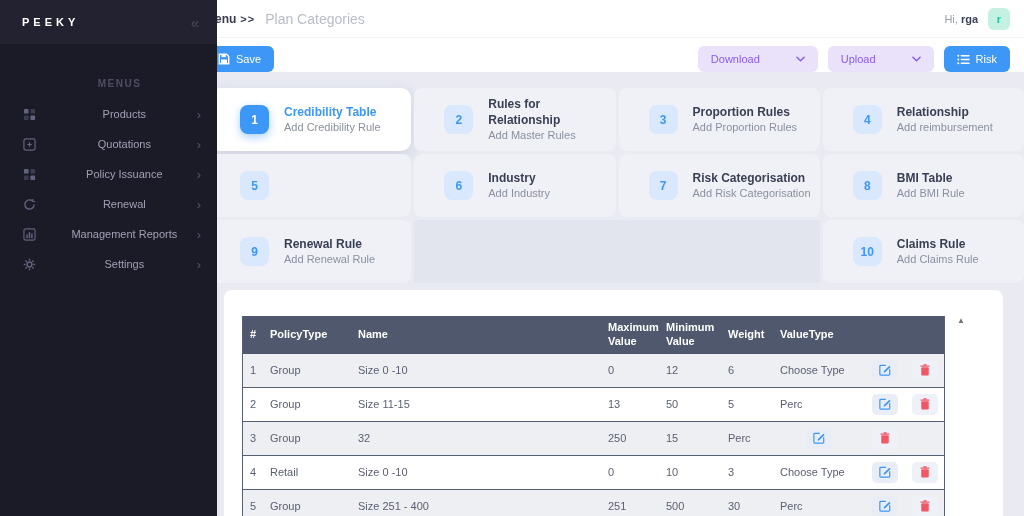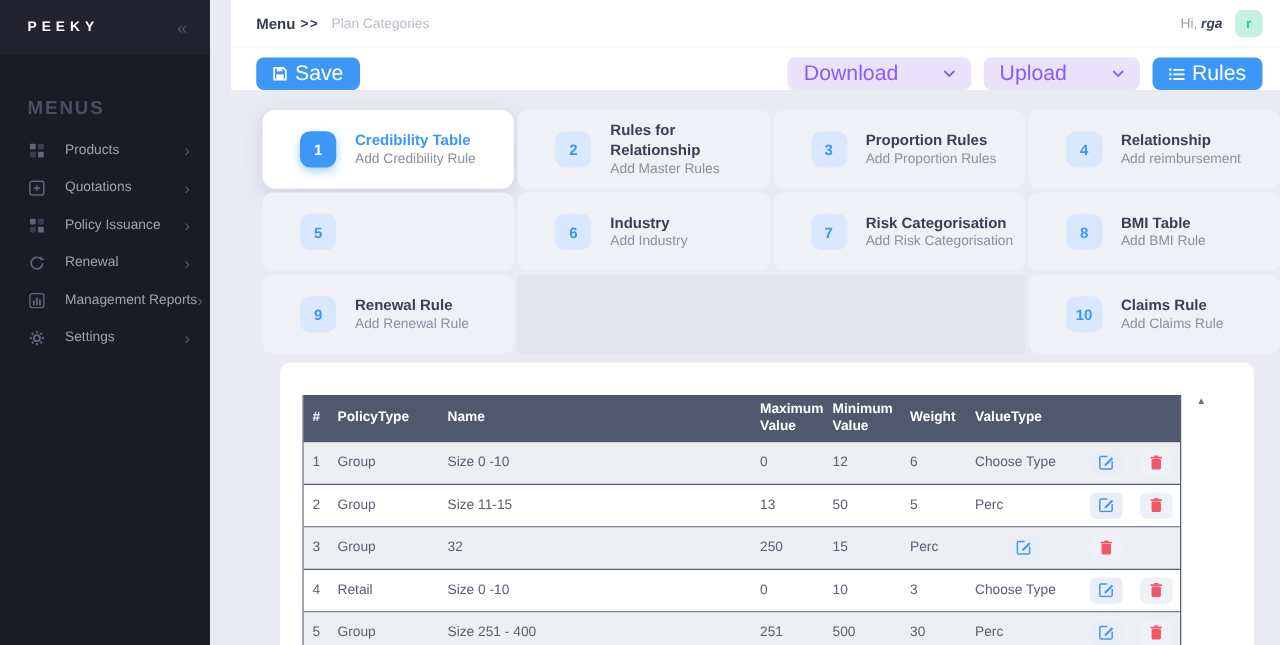--- a/index.html
+++ b/index.html
@@ -1,46 +1,46 @@
 <!DOCTYPE html>
 <html><head>
 <meta charset="utf-8">
 <style>
   * { margin:0; padding:0; box-sizing:border-box; }
   html,body { width:1024px; height:516px; overflow:hidden;
     font-family:"Liberation Sans","DejaVu Sans",sans-serif; font-size:11px; background:#e9eaf2; }
 
   
-  .sidebar { position:absolute; left:0; top:0; width:168px; height:516px; background:#1b1b28; z-index:5; }
+  .sidebar { position:absolute; left:0; top:0; width:217px; height:516px; background:#1b1b28; z-index:5;text-align:center; }
   .sb-header { height:44px; background:#232231; display:flex; align-items:center; justify-content:space-between; padding:0 18px 0 22px; }
   .sb-logo { color:#ffffff; font-weight:bold; font-size:11px; letter-spacing:4px; }
   .sb-collapse { color:#4c4c66; font-size:15px; cursor:pointer; }
-  .sb-section { color:#4d4d64; font-size:15px; font-weight:bold; letter-spacing:1.5px; padding:34px 0 10px 22px; }
+  .sb-section { color:#4d4d64; font-size:10px; font-weight:bold; letter-spacing:1.5px; padding:34px 0 10px 22px; }
   .s-item { display:flex; align-items:center; height:30px; padding:0 16px 0 22px; cursor:pointer; }
   .s-icon { width:14px; height:14px; color:#62637e; display:flex; align-items:center; justify-content:center; flex:none; }
   .s-label { color:#9fa0b4; font-size:11px; margin-left:16px; flex:1; white-space:nowrap; }
   .s-chev { color:#565770; font-size:13px; line-height:1; }
 
   
   .main { position:absolute; left:185px; top:0; width:839px; height:516px; }
   .topbar { height:38px; background:#ffffff; display:flex; align-items:center; justify-content:space-between; padding:0 14px 0 20px; border-bottom:1px solid #f1f1f6; }
   .crumb { display:flex; align-items:center; }
   .crumb-root { color:#363c50; font-weight:bold; font-size:12px; }
   .crumb-sep { color:#363c50; font-weight:bold; font-size:11px; margin:0 10px 0 4px; letter-spacing:1px; }
-  .crumb-cur { color:#b9bcc9; font-size:11px; }
+  .crumb-cur { color:#b9bcc9; font-size:14px; }
   .user { display:flex; align-items:center; }
   .greet { color:#9aa0af; font-size:11px; }
-  .uname { color:#3c4257; font-weight:bold; font-size:11px; margin-left:3px;font-style:italic; }
+  .uname { color:#3c4257; font-weight:bold; font-size:11px; margin-left:3px; }
   .avatar { width:22px; height:22px; border-radius:6px; background:#c5f1e3; color:#27c49c; font-weight:bold;
     display:flex; align-items:center; justify-content:center; margin-left:10px; cursor:pointer; }
 
   
   .toolbar { height:42px; background:#ffffff; display:flex; align-items:center; justify-content:space-between; padding:0 14px 0 20px; }
   .btn { display:inline-flex; align-items:center; gap:6px; border:none; border-radius:6px; height:26px;
-    padding:0 13px; font-family:inherit; font-size:17px; cursor:pointer; }
+    padding:0 13px; font-family:inherit; font-size:11px; cursor:pointer; }
   .btn-blue { background:#3d97f6; color:#ffffff; }
   .btn-purple { background:#eae1fb; color:#8a5cf5;gap:36px; }
   .right-btns { display:flex; align-items:center; gap:10px; }
 
   
   .content { position:absolute; top:72px; left:0; width:839px; height:444px; background:#e9eaf2; }
 
   
   .cards { position:absolute; left:25px; top:16px; width:814px; display:grid;
     grid-template-columns:repeat(4,1fr); grid-auto-rows:63px; gap:3px; }
@@ -198,21 +198,21 @@
             </svg>
           </span>
       </button>
       <button class="btn btn-blue">
         <span style="display: inline-flex; align-items: center;">
             <svg viewBox="0 0 14 12" width="13" height="11" stroke="currentColor" stroke-linecap="round" fill="none">
               <path d="M1.3 2h.01M1.3 6h.01M1.3 10h.01" stroke-width="2.2"></path>
               <path d="M4.6 2H13M4.6 6H13M4.6 10H13" stroke-width="1.6"></path>
             </svg>
           </span>
-        <span>Rules</span>
+        <span>Risk</span>
       </button>
     </div>
   </div>
 
   <div class="content">
 
     <div class="cards">
 
         <div class="card active">
           <span class="card-badge">1</span>

